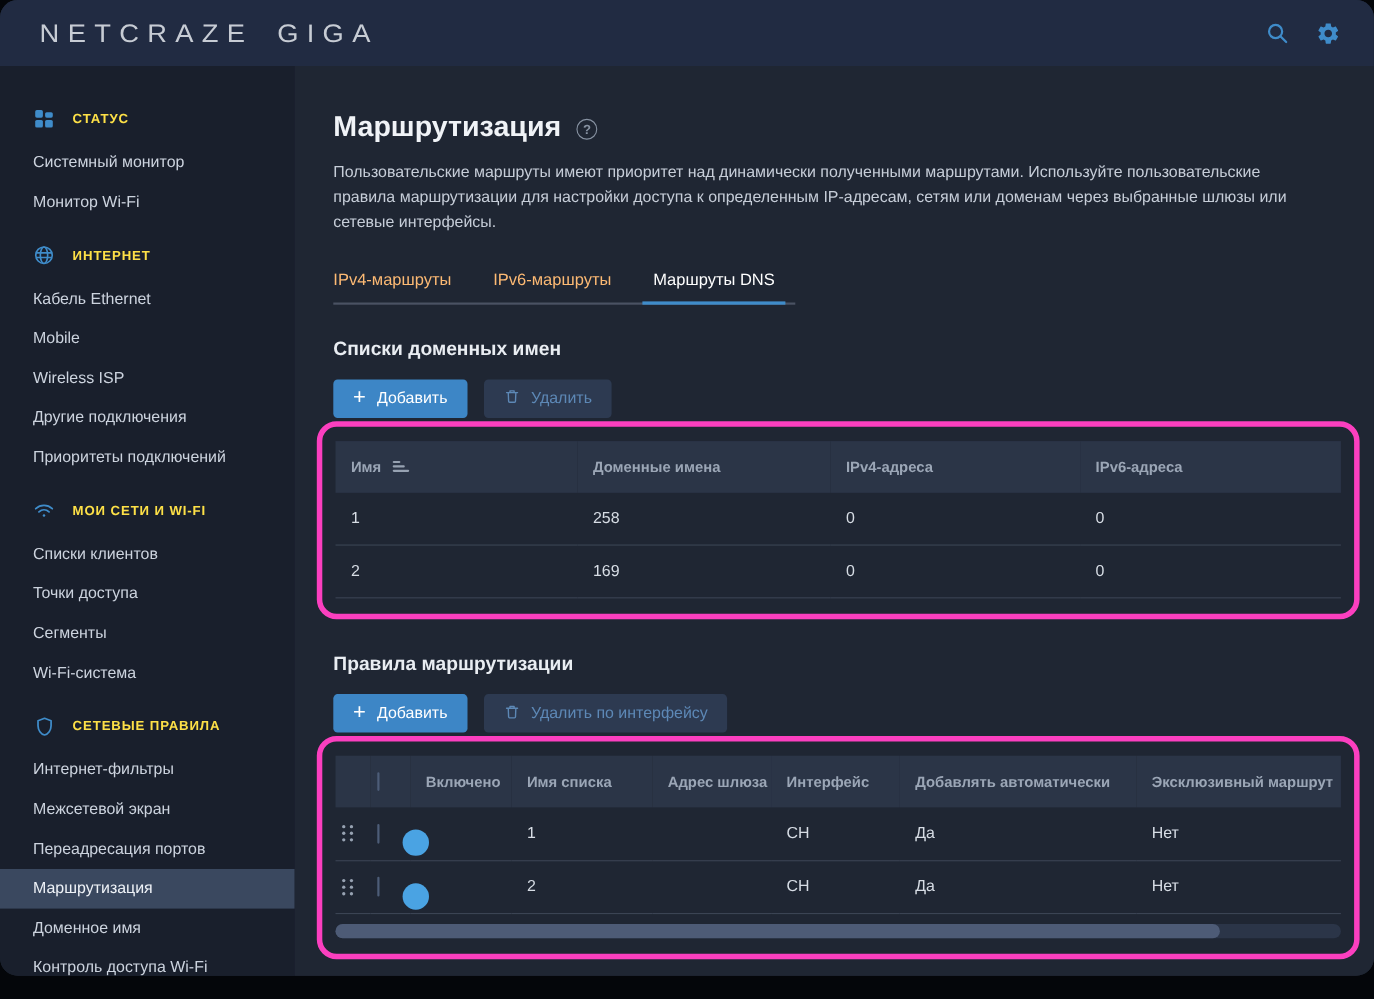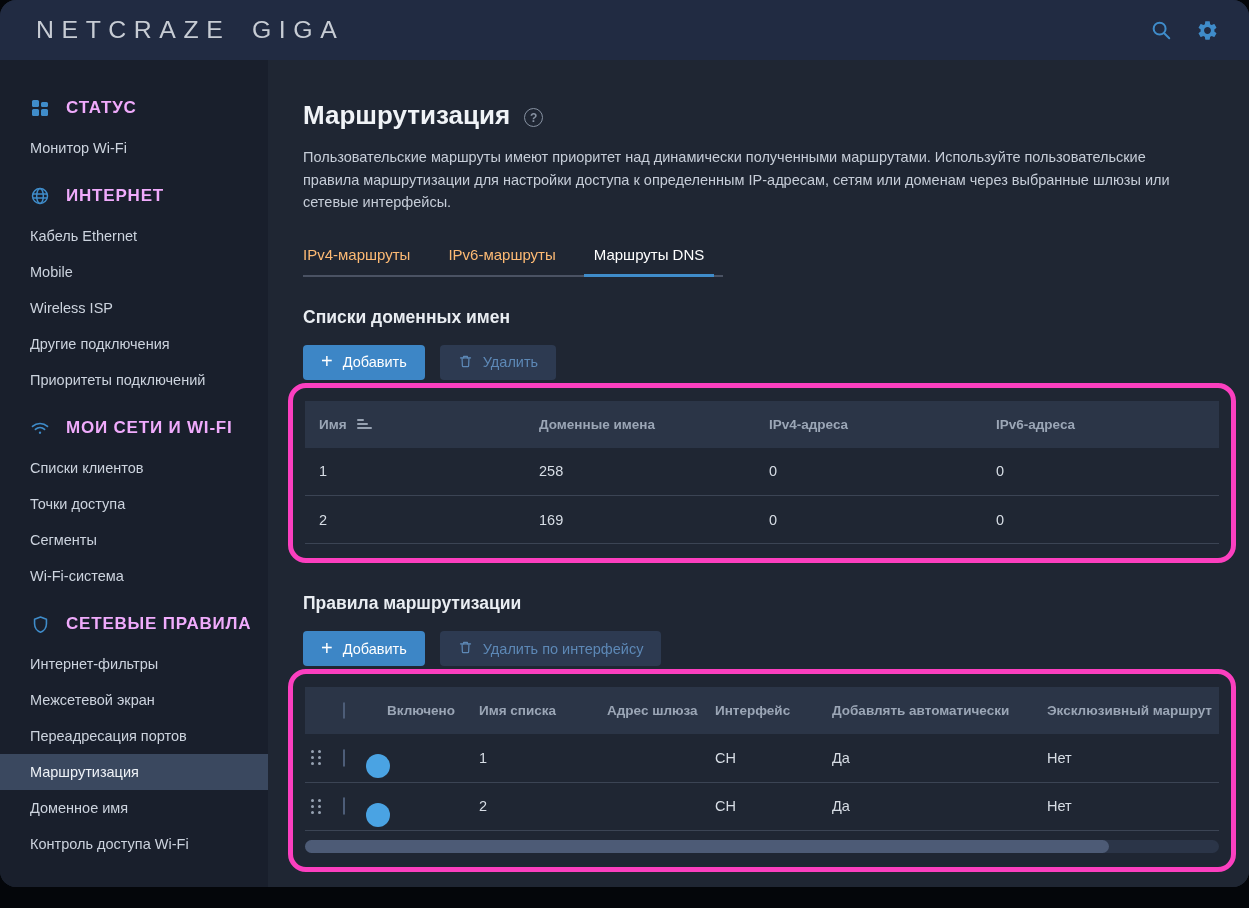--- a/index.html
+++ b/index.html
@@ -14,21 +14,21 @@
   .icon-btn { width:24px; height:24px; display:flex; align-items:center; justify-content:center; cursor:pointer; }
   .icon-btn svg { display:block; }
 
   
   .body-wrap { display:flex; height:839px; }
   .sidebar { width:268px; background:#191f2c; padding-top:18px; flex-shrink:0; overflow:hidden; }
   .main { flex:1; background:#1f2633; padding:40px 0 0 35px; position:relative; overflow:hidden; }
 
   
   .nav-group-header { display:flex; align-items:center; gap:16px; padding:12px 0 12px 30px; margin-top:8px; }
-  .nav-group-header .glabel { color:#f0abfc; font-size:17px; font-weight:700; letter-spacing:.8px; }
+  .nav-group-header .glabel { color:#fde047; font-size:12px; font-weight:700; letter-spacing:.8px; }
   .nav-item { color:#ccd3de; font-size:14.5px; padding:9px 10px 9px 30px; height:36px; display:flex; align-items:center; cursor:pointer; white-space:nowrap; }
   .nav-item.active { background:#3a4councils85f; background:#3a485f; color:#eef2f7; }
 
   .gicon { width:20px; height:20px; display:flex; align-items:center; justify-content:center; flex-shrink:0; }
 
   
   .dash { width:17px; height:17px; display:grid; grid-template-columns:7px 7px; grid-template-rows:7px 7px; gap:2px; }
   .dash i { background:#3f8cca; border-radius:1.5px; }
   .dash i:nth-child(2){ height:5px; margin-top:2px; }
   .dash i:nth-child(3){ height:7px; }
@@ -111,20 +111,21 @@
         <span class="gicon">
           <span class="dash">
               <i></i>
               <i></i>
               <i></i>
               <i></i>
             </span>
         </span>
         <span class="glabel">СТАТУС</span>
       </div>
+      <div class="nav-item">Системный монитор</div>
       <div class="nav-item">Монитор Wi-Fi</div>
 
       <div class="nav-group-header">
         <span class="gicon">
           <svg width="20" height="20" viewBox="0 0 24 24" fill="none" stroke="#3f8cca" stroke-width="1.8">
             <circle cx="12" cy="12" r="9"></circle>
               <ellipse cx="12" cy="12" rx="4" ry="9"></ellipse>
               <line x1="3.5" y1="9.5" x2="20.5" y2="9.5"></line>
               <line x1="3.5" y1="14.5" x2="20.5" y2="14.5"></line>
           </svg>

